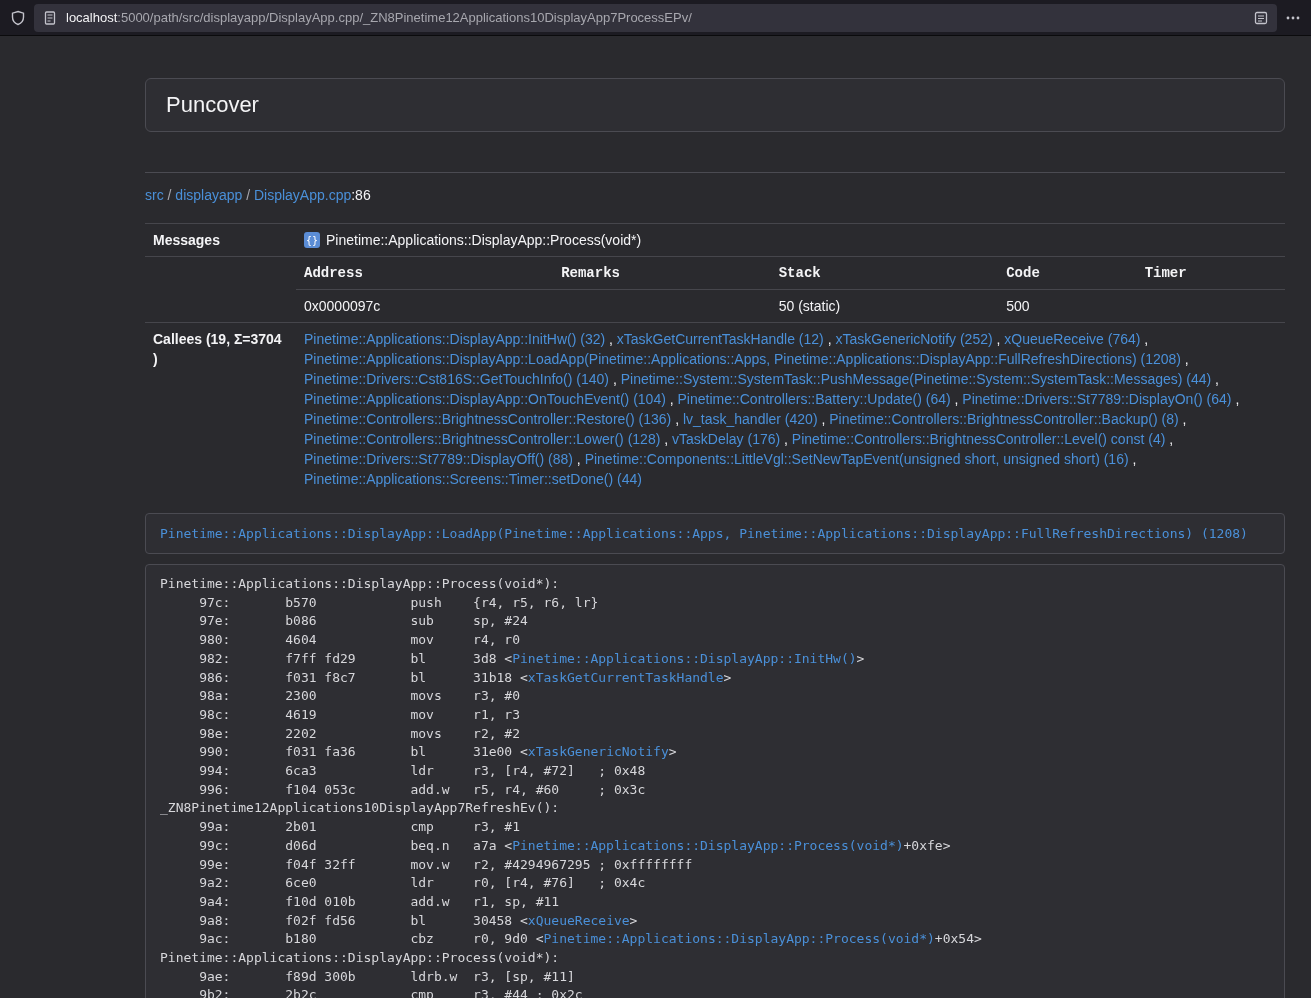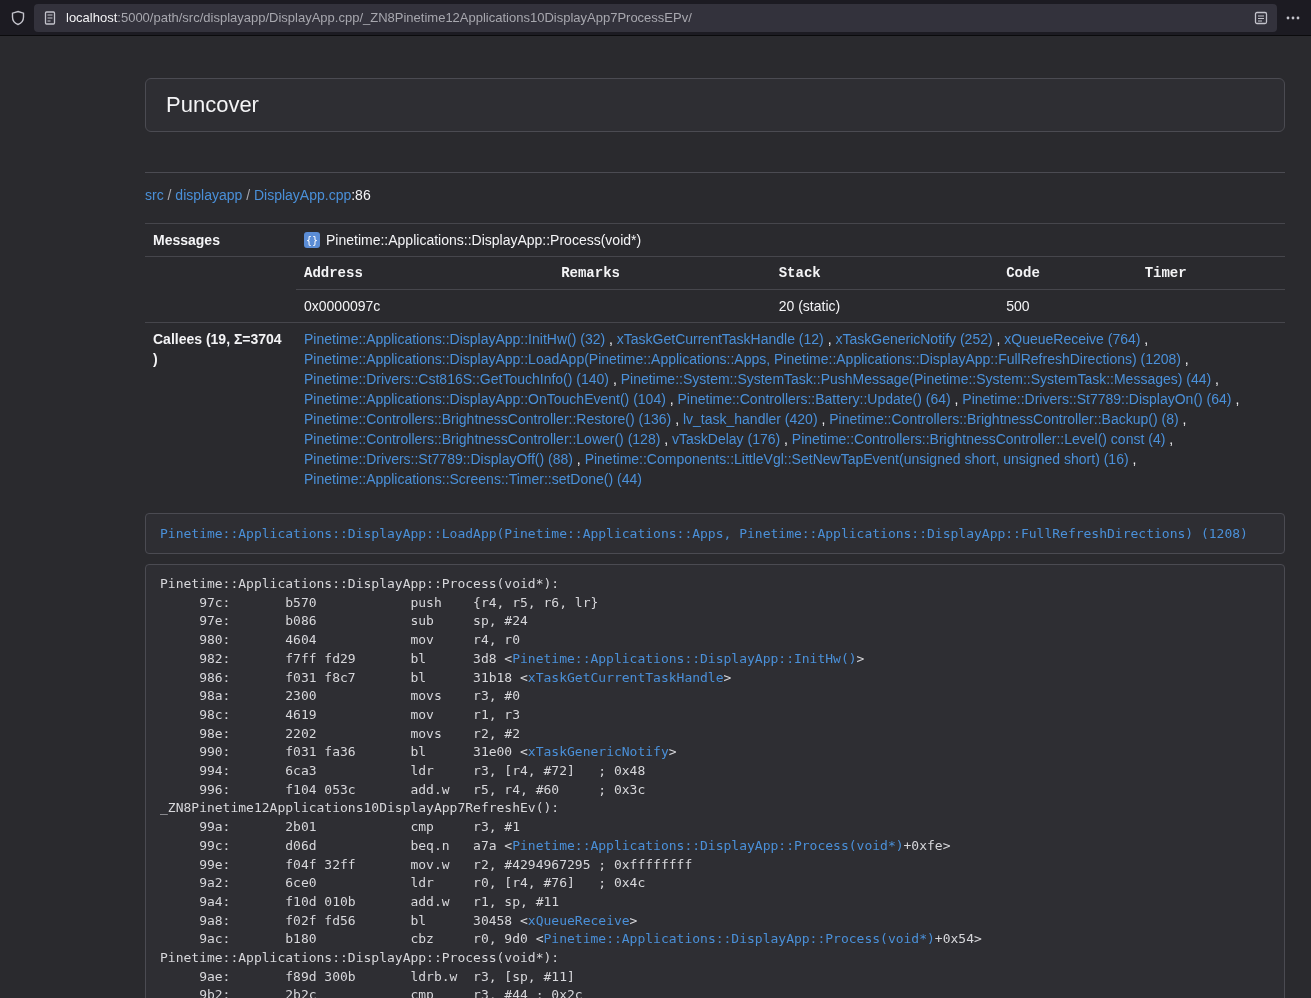--- a/index.html
+++ b/index.html
@@ -139,21 +139,21 @@
                 <th>Remarks</th>
                 <th>Stack</th>
                 <th>Code</th>
                 <th>Timer</th>
               </tr>
             </thead>
             <tbody>
               <tr>
                 <td>0x0000097c</td>
                 <td></td>
-                <td>20 (static)</td>
+                <td>50 (static)</td>
                 <td>500</td>
                 <td></td>
               </tr>
             </tbody>
           </table>
         </td>
       </tr>
       <tr>
         <td class="label-cell">Callees (19, Σ=3704 )</td>
         <td><a class="link">Pinetime::Applications::DisplayApp::InitHw() (32)</a><span> , </span><a class="link">xTaskGetCurrentTaskHandle (12)</a><span> , </span><a class="link">xTaskGenericNotify (252)</a><span> , </span><a class="link">xQueueReceive (764)</a><span> , </span><a class="link">Pinetime::Applications::DisplayApp::LoadApp(Pinetime::Applications::Apps, Pinetime::Applications::DisplayApp::FullRefreshDirections) (1208)</a><span> , </span><a class="link">Pinetime::Drivers::Cst816S::GetTouchInfo() (140)</a><span> , </span><a class="link">Pinetime::System::SystemTask::PushMessage(Pinetime::System::SystemTask::Messages) (44)</a><span> , </span><a class="link">Pinetime::Applications::DisplayApp::OnTouchEvent() (104)</a><span> , </span><a class="link">Pinetime::Controllers::Battery::Update() (64)</a><span> , </span><a class="link">Pinetime::Drivers::St7789::DisplayOn() (64)</a><span> , </span><a class="link">Pinetime::Controllers::BrightnessController::Restore() (136)</a><span> , </span><a class="link">lv_task_handler (420)</a><span> , </span><a class="link">Pinetime::Controllers::BrightnessController::Backup() (8)</a><span> , </span><a class="link">Pinetime::Controllers::BrightnessController::Lower() (128)</a><span> , </span><a class="link">vTaskDelay (176)</a><span> , </span><a class="link">Pinetime::Controllers::BrightnessController::Level() const (4)</a><span> , </span><a class="link">Pinetime::Drivers::St7789::DisplayOff() (88)</a><span> , </span><a class="link">Pinetime::Components::LittleVgl::SetNewTapEvent(unsigned short, unsigned short) (16)</a><span> , </span><a class="link">Pinetime::Applications::Screens::Timer::setDone() (44)</a></td>

